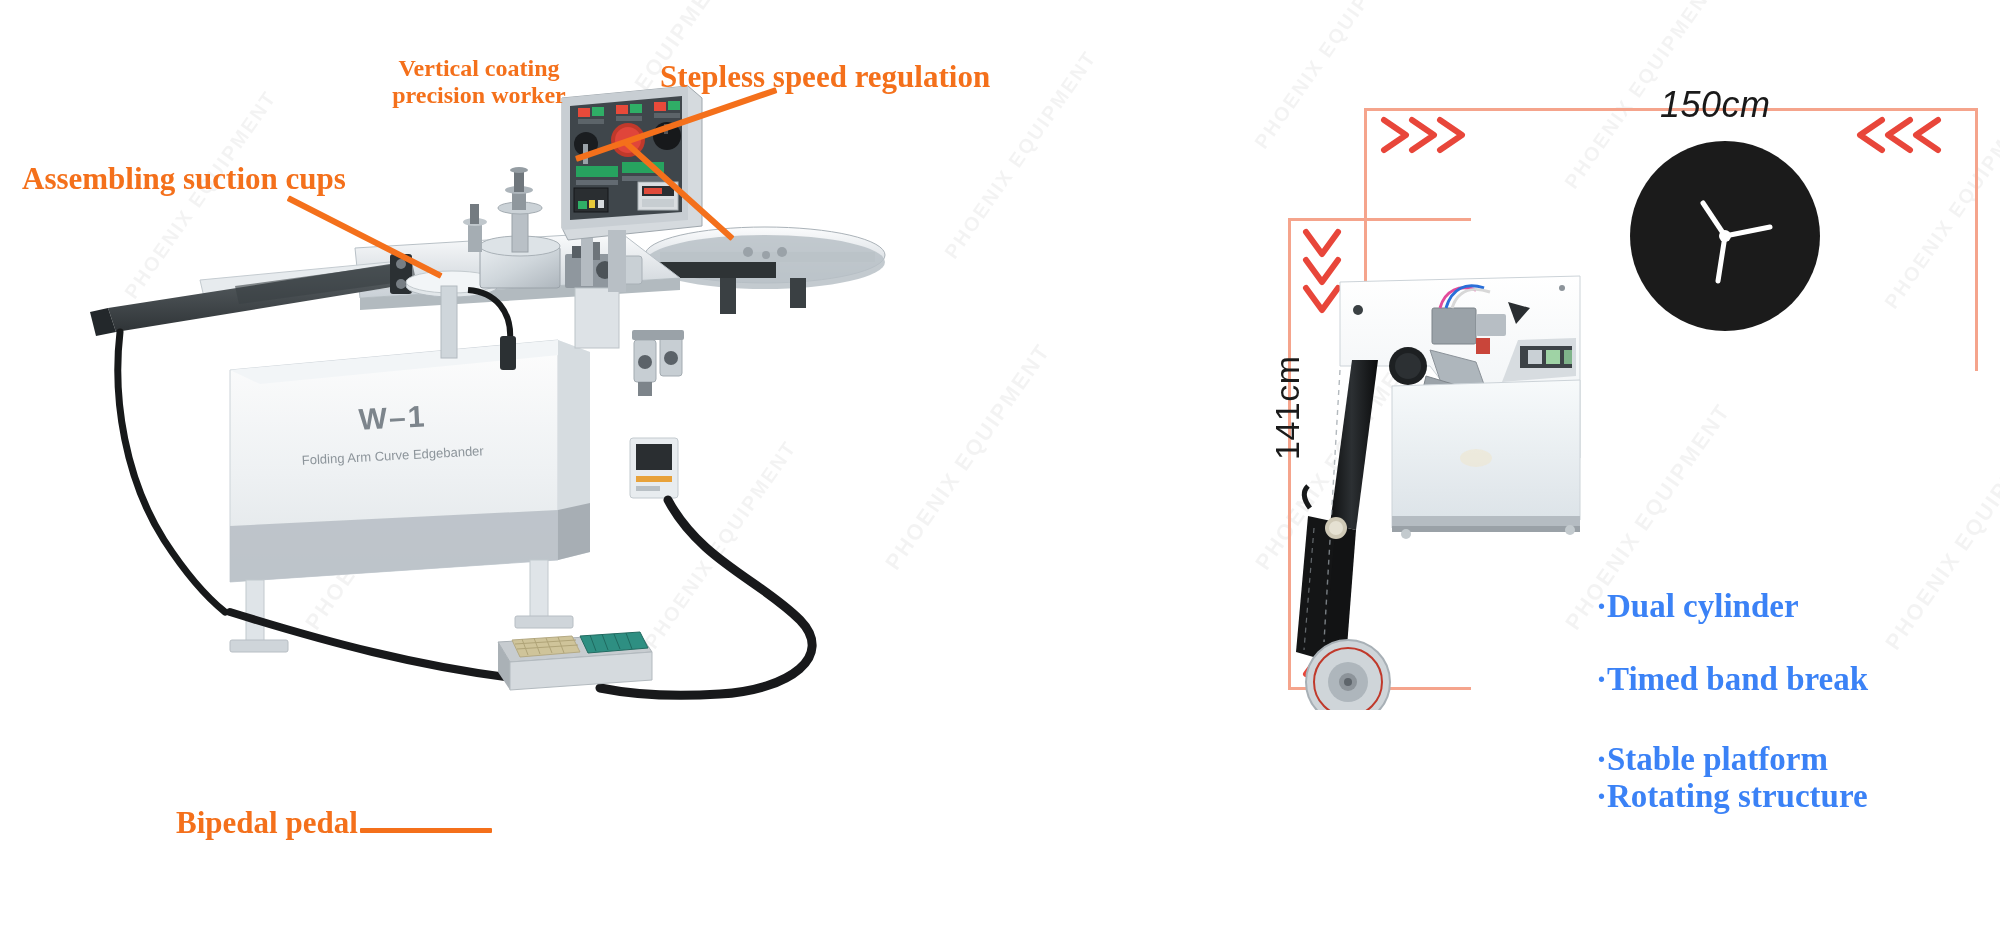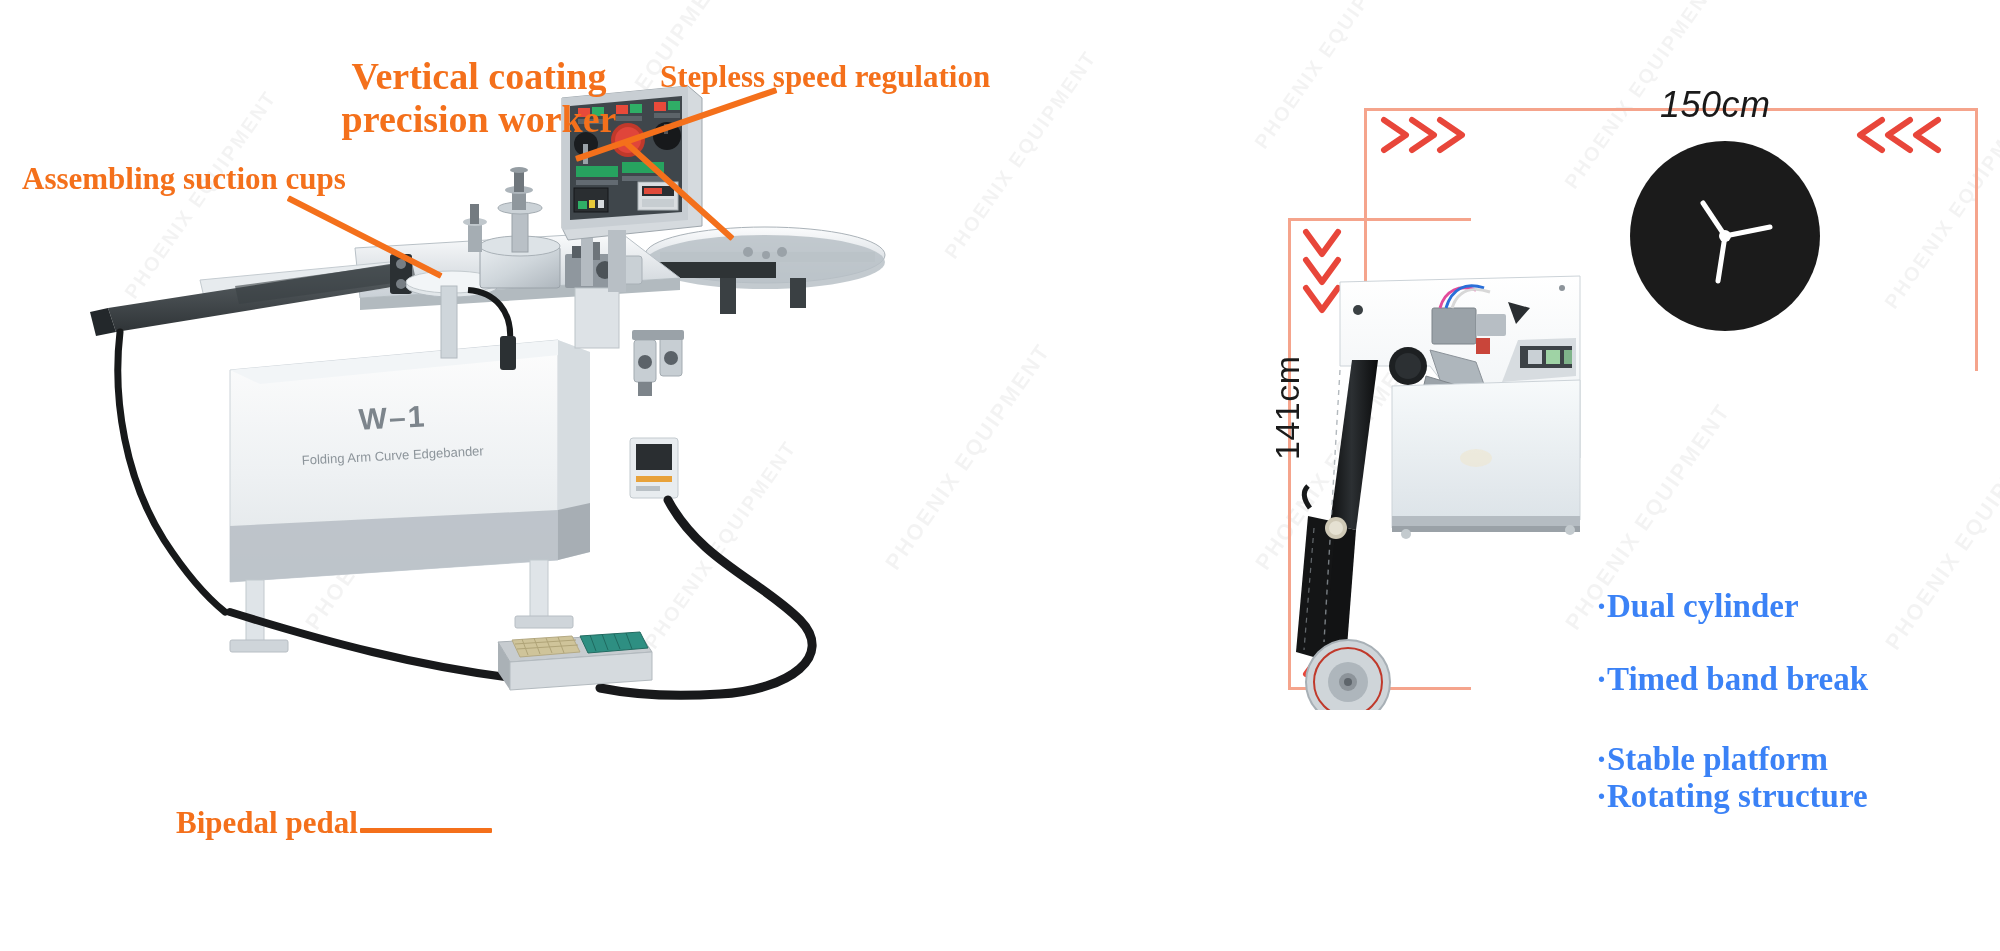--- a/index.html
+++ b/index.html
@@ -235,21 +235,21 @@
           <line x1="566" y1="593" x2="572" y2="609"></line>
       </g>
     </svg>
   </div>
 
   <div class="leader" style="left:624px;top:138px;width:146px;transform:rotate(42deg);"></div>
   <div class="leader" style="left:576px;top:156px;width:212px;transform:rotate(-19deg);"></div>
   <div class="leader" style="left:288px;top:195px;width:172px;transform:rotate(27deg);"></div>
   <div class="leader" style="left:360px;top:828px;width:132px;transform:rotate(0deg);height:5px;"></div>
 
-  <div class="callout" style="left:264px;top:55px;width:430px;font-size:38px;text-align:center;">Vertical coating
+  <div class="callout" style="left:264px;top:55px;width:430px;font-size:24px;text-align:center;">Vertical coating
 precision worker</div>
 
   <div class="callout" style="left:660px;top:60px;font-size:31px;white-space:nowrap;">Stepless speed regulation</div>
 
   <div class="callout" style="left:22px;top:162px;font-size:31px;white-space:nowrap;">Assembling suction cups</div>
 
   <div class="callout" style="left:176px;top:806px;font-size:31px;white-space:nowrap;text-align:center;">Bipedal pedal</div>
 
   <div style="position:absolute;left:1364px;top:108px;width:608px;height:260px;
               border-top:3px solid #F5A48C;border-left:3px solid #F5A48C;border-right:3px solid #F5A48C;"></div>

